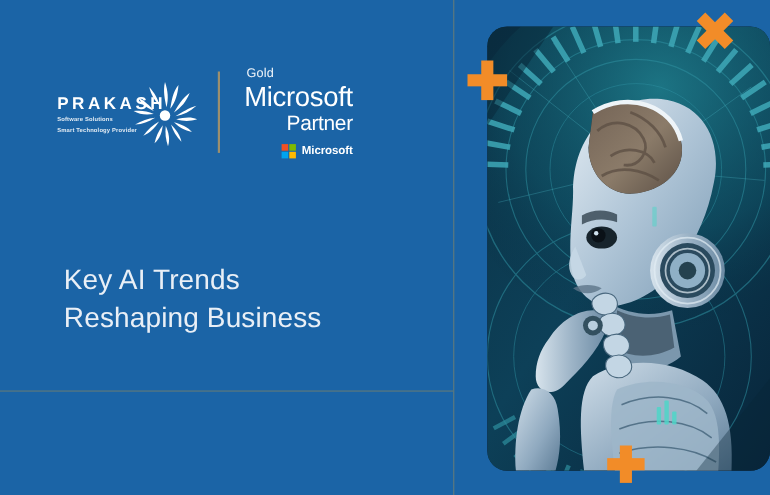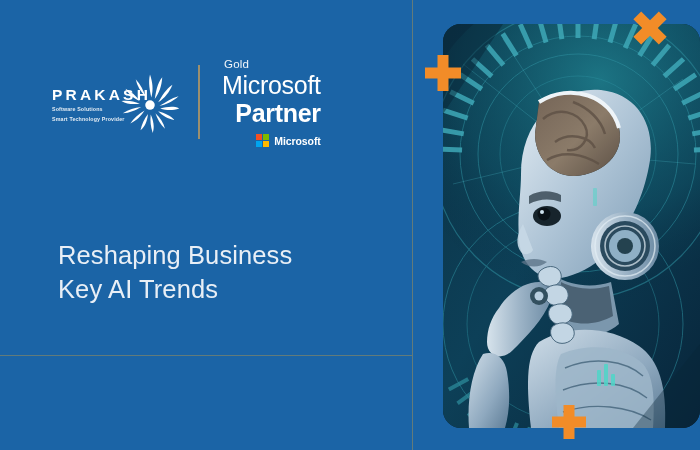--- a/index.html
+++ b/index.html
@@ -92,22 +92,22 @@
   }
   .ms-name{
     font-size:25px;
     font-weight:300;
     letter-spacing:-.3px;
     line-height:1.1;
     color:#ffffff;
     margin-top:2px;
   }
   .ms-partner{
-    font-size:25px;
-    font-weight:700;
+    font-size:19px;
+    font-weight:400;
     letter-spacing:-.3px;
     line-height:1.05;
     color:#ffffff;
   }
   .ms-badge{
     display:flex; align-items:center; gap:5px;
     margin-top:8px;
   }
   .ms-squares{
     display:grid;
@@ -225,22 +225,22 @@
           <i class="sq" style="background:#7fba00"></i>
           <i class="sq" style="background:#00a4ef"></i>
           <i class="sq" style="background:#ffb900"></i>
         </span>
         <span class="ms-wordmark">Microsoft</span>
       </div>
     </div>
   </div>
 
   <div class="headline">
+    <div class="headline-line">Key AI Trends</div>
     <div class="headline-line">Reshaping Business</div>
-    <div class="headline-line">Key AI Trends</div>
   </div>
 
   <div class="hero">
     <svg viewBox="0 0 257 404" xmlns="http://www.w3.org/2000/svg" preserveAspectRatio="xMidYMid slice" aria-hidden="true">
       <defs>
         <linearGradient id="bgGrad" x1="0" y1="0" x2="1" y2="1">
           <stop offset="0" stop-color="#0b3246"></stop>
           <stop offset="0.45" stop-color="#0d4058"></stop>
           <stop offset="1" stop-color="#08253a"></stop>
         </linearGradient>

